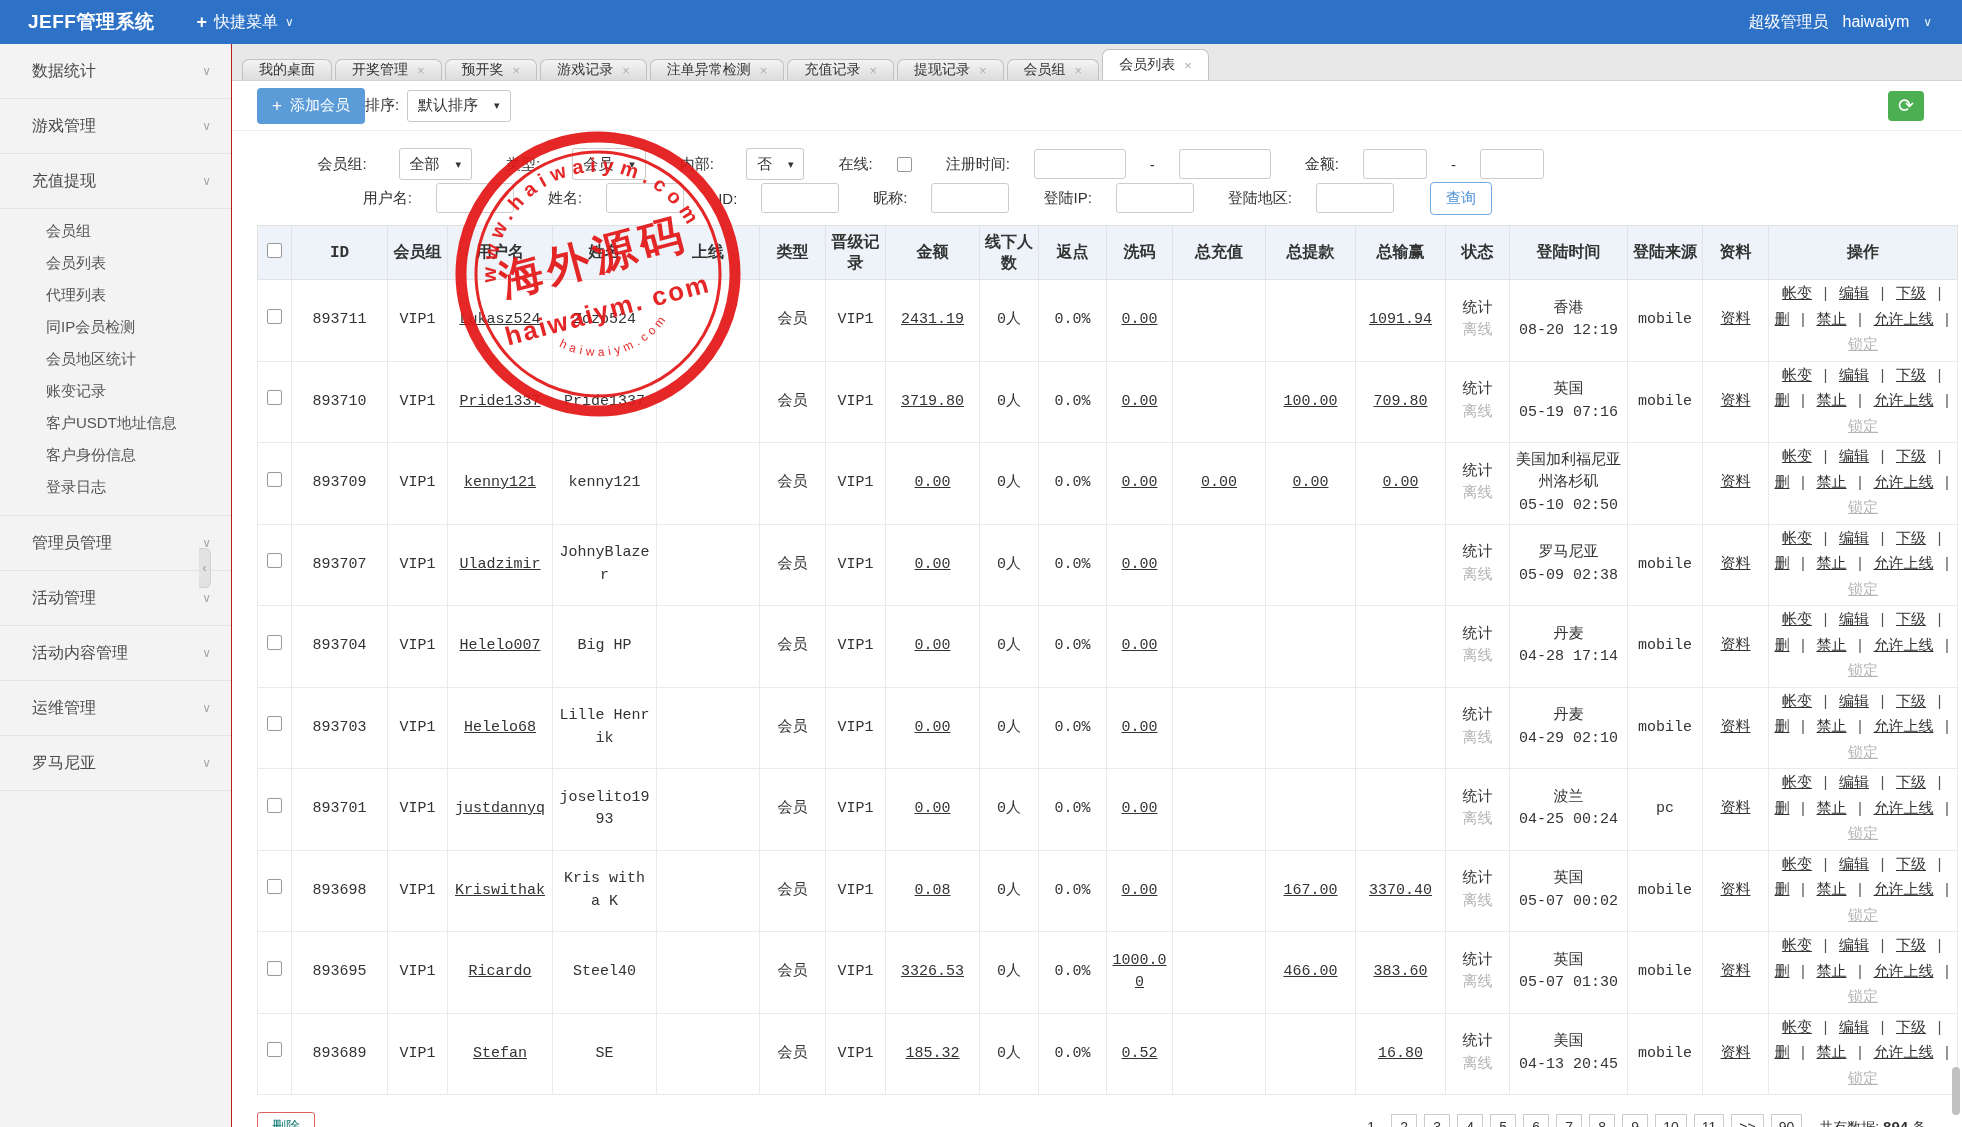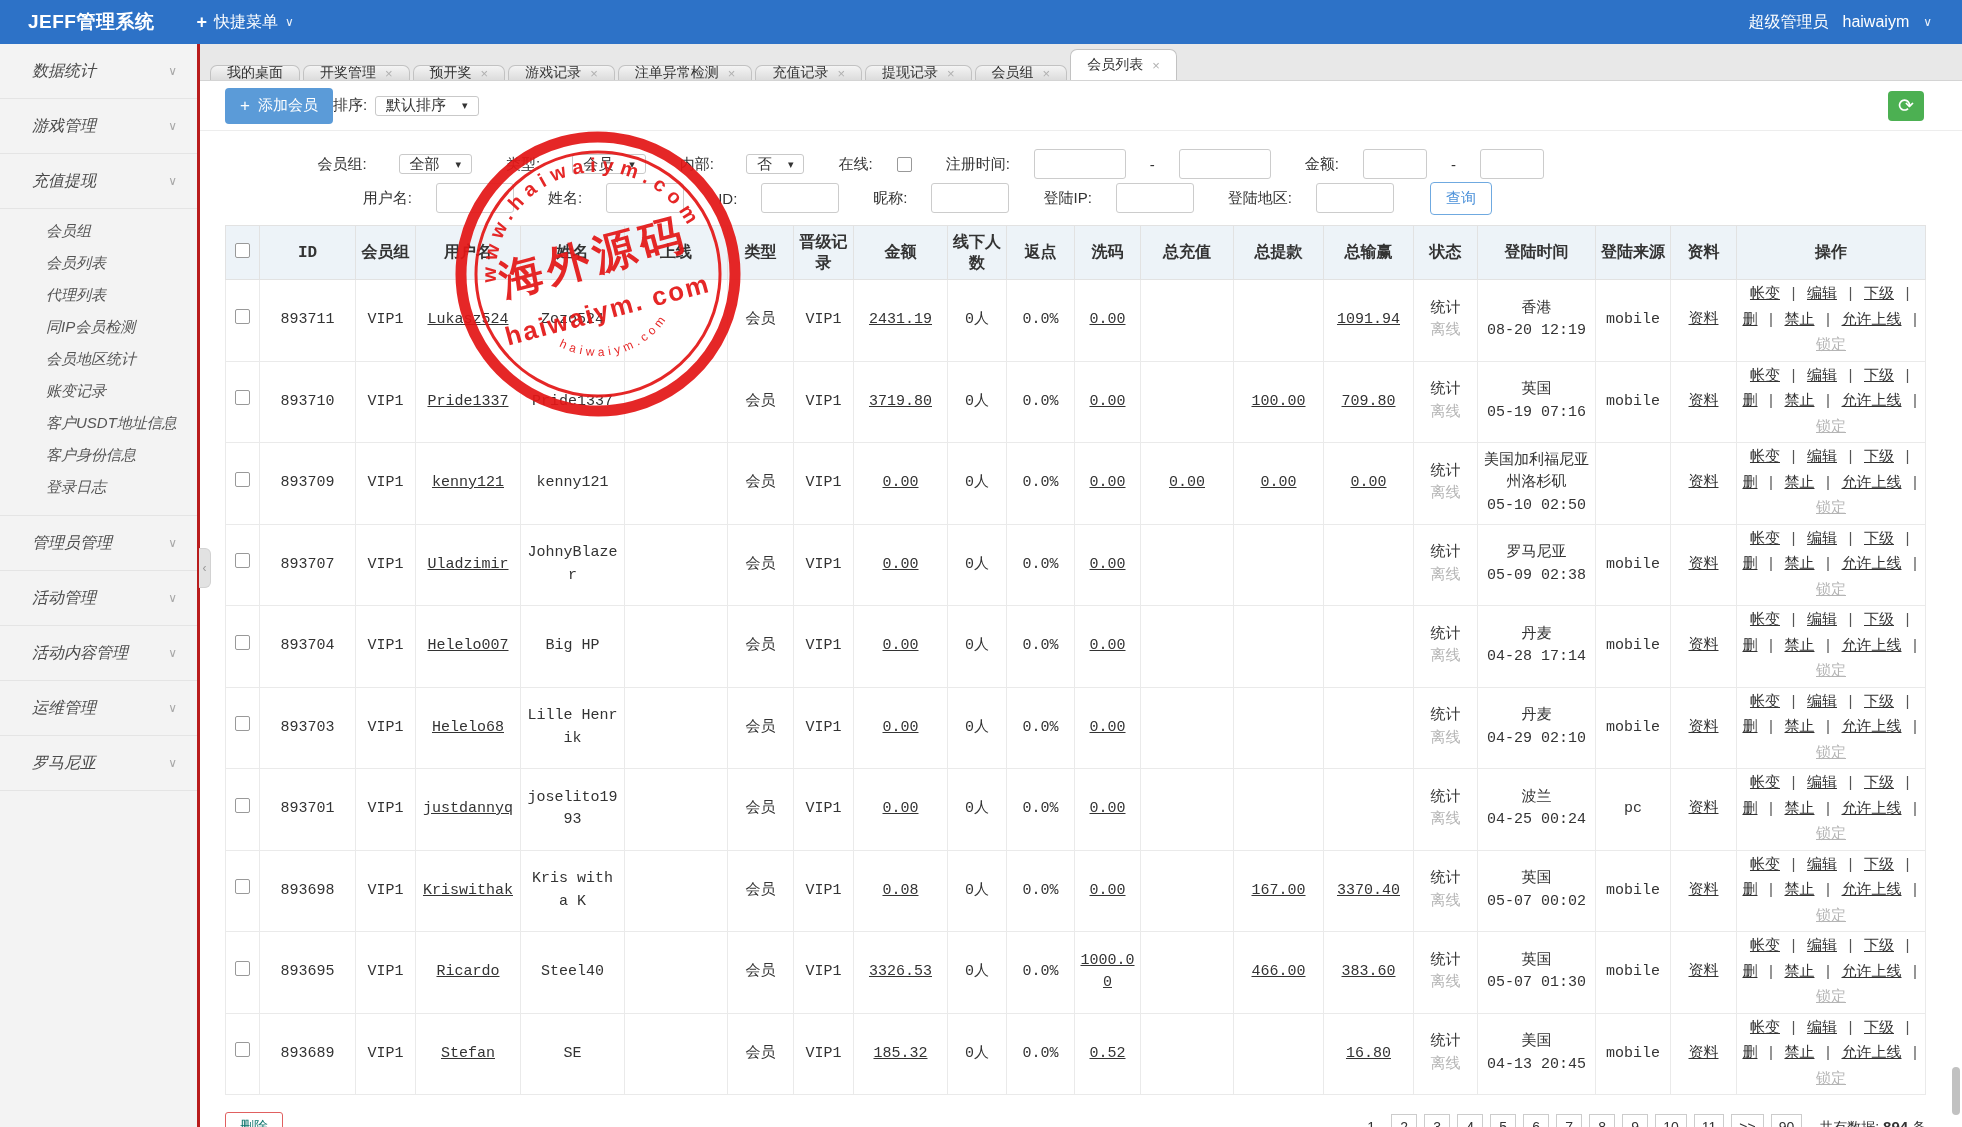--- a/index.html
+++ b/index.html
@@ -9,41 +9,41 @@
   
   .navbar { height:44px; background:#2d72c7; color:#fff; display:flex; align-items:center; padding:0 30px 0 28px; }
   .nav-title { font-size:19px; font-weight:bold; letter-spacing:.5px; }
   .nav-quick { margin-left:42px; font-size:16px; display:flex; align-items:center; gap:7px; cursor:pointer; }
   .nav-quick .plus { font-size:18px; font-weight:bold; }
   .nav-right { margin-left:auto; display:flex; align-items:center; gap:14px; font-size:16px; }
   .nav-caret { font-size:12px; opacity:.9; }
 
   
   .app { display:flex; height:1083px; }
-  .sidebar { width:200px; flex:none; background:#f3f3f3; border-right:3px solid #b91c1c; color:#4a4a4a; position:relative;font-style:italic; }
+  .sidebar { width:232px; flex:none; background:#f3f3f3; border-right:1px solid #b91c1c; color:#4a4a4a; position:relative; }
   .sb-group { height:55px; display:flex; align-items:center; justify-content:space-between; padding:0 20px 0 32px; border-bottom:1px solid #e4e4e4; font-size:16px; cursor:pointer; }
   .sb-chevron { color:#a8a8a8; font-size:12px; }
   .sb-sub { padding:6px 0 12px; border-bottom:1px solid #e4e4e4; }
   .sb-sub-item { height:32px; line-height:32px; padding-left:46px; font-size:15px; color:#555; cursor:pointer; white-space:nowrap; }
   .collapse-handle { position:absolute; left:199px; top:548px; width:12px; height:40px; background:#e2e2e2; border:1px solid #d2d2d2; border-left:none; border-radius:0 6px 6px 0; display:flex; align-items:center; justify-content:center; color:#999; font-size:12px; z-index:5; cursor:pointer; }
 
   .main { flex:1; min-width:0; display:flex; flex-direction:column; background:#fff; }
 
   
   .tabstrip { height:37px; background:#e8e8e8; border-bottom:1px solid #d4d4d4; display:flex; align-items:flex-end; padding-left:10px; gap:3px; flex:none; }
-  .tab { height:15px; display:flex; align-items:center; gap:9px; padding:0 16px; background:linear-gradient(#f4f4f4,#dcdcdc); border:1px solid #c2c2c2; border-bottom:none; border-radius:7px 7px 0 0; font-size:14px; color:#333; cursor:pointer; white-space:nowrap; }
+  .tab { height:21px; display:flex; align-items:center; gap:9px; padding:0 16px; background:linear-gradient(#f4f4f4,#dcdcdc); border:1px solid #c2c2c2; border-bottom:none; border-radius:7px 7px 0 0; font-size:14px; color:#333; cursor:pointer; white-space:nowrap; }
   .tab.active { background:#fff; height:31px; }
   .tab-close { color:#b0b0b0; font-size:13px; }
 
   
   .toolbar { height:50px; flex:none; display:flex; align-items:center; padding:0 38px 0 25px; border-bottom:1px solid #ededed; }
   .btn-add { background:#5b9bd8; color:#fff; border-radius:4px; padding:8px 15px; font-size:15px; display:flex; align-items:center; gap:8px; cursor:pointer; }
   .btn-add .plus { font-size:17px; }
   .sort-label { }
-  .sel { border:1px solid #c9c9c9; border-radius:3px; height:20px; display:inline-flex; align-items:center; padding:0 10px; gap:16px; background:#fff; cursor:pointer; margin-left:8px; }
+  .sel { border:1px solid #c9c9c9; border-radius:3px; height:32px; display:inline-flex; align-items:center; padding:0 10px; gap:16px; background:#fff; cursor:pointer; margin-left:8px; }
   .caret { font-size:11px; color:#333; }
   .btn-refresh { margin-left:auto; width:36px; height:30px; background:#4cb052; border-radius:4px; color:#fff; display:flex; align-items:center; justify-content:center; font-size:19px; cursor:pointer; }
 
   
   .filters { padding:16px 0 10px; flex:none; }
   .filter-row { display:flex; align-items:center; justify-content:flex-end; height:34px; gap:24px; font-size:15px; white-space:nowrap; }
   .filter-row.r1 { padding-right:418px; }
   .filter-row.r2 { margin-top:0; padding-right:470px; }
   .filter-row label { margin-left:10px; }
   .filters input { width:78px; height:30px; border:1px solid #ccc; border-radius:3px; padding:0 6px; font-size:14px; outline:none; }

